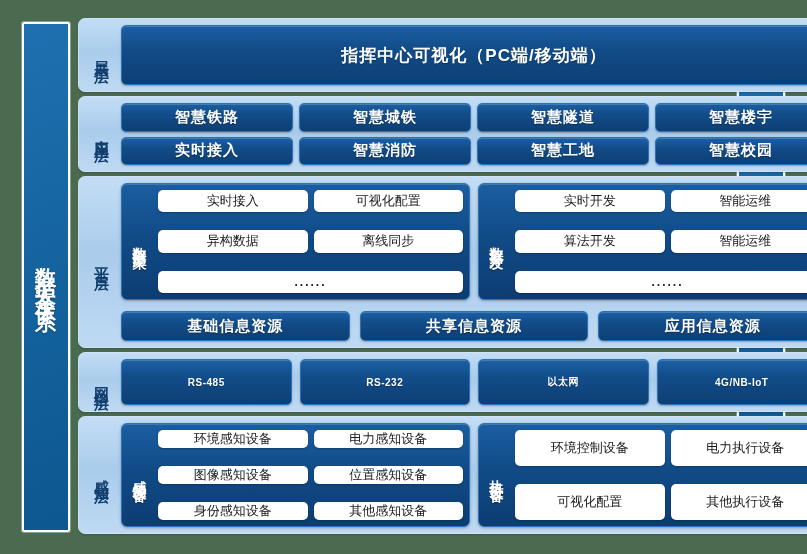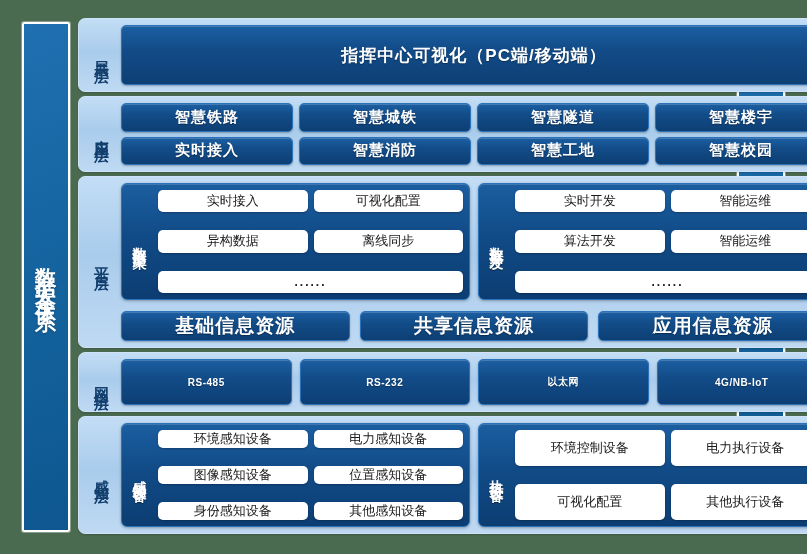--- a/index.html
+++ b/index.html
@@ -151,21 +151,21 @@
     display: flex; align-items: center; justify-content: center;
     box-shadow: 0 1px 2px rgba(0,0,0,0.25);
     flex: 1 1 0;
     text-align: center;
     white-space: nowrap;
   }
   .wbox-wide { flex: 1 1 100%; }
   .dots { letter-spacing: 2px; font-weight: bold; font-size: 12px; }
 
   .resource-row { display: flex; gap: 10px; height: 30px; margin-top: 6px; }
-  .resource-chip { flex: 1 1 0; font-size: 19px; letter-spacing: 1px; }
+  .resource-chip { flex: 1 1 0; font-size: 15px; letter-spacing: 1px; }
 
   
   .layer-network { height: 60px; }
   .net-row { display: flex; gap: 8px; flex: 1 1 auto; }
   .net-chip { flex: 1 1 0; font-size: 10px; letter-spacing: 0.5px; }
 
   
   .layer-percept { height: 118px; }
   .percept-row { display: flex; gap: 8px; flex: 1 1 auto; }
   .percept-wbox { font-size: 13px; }

